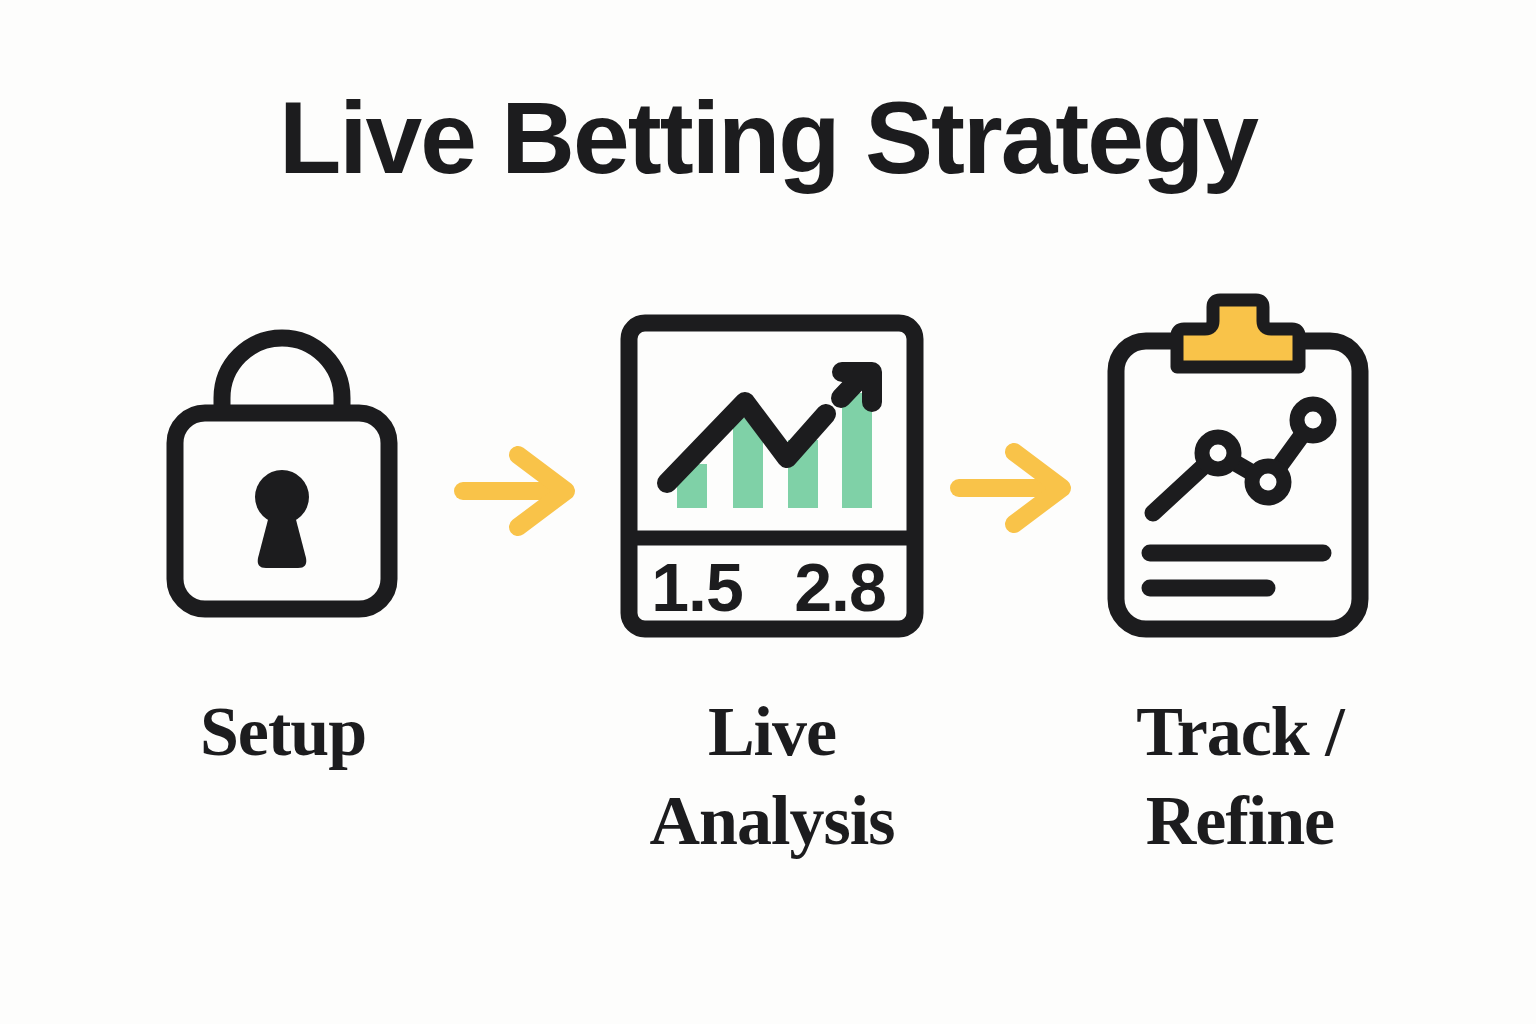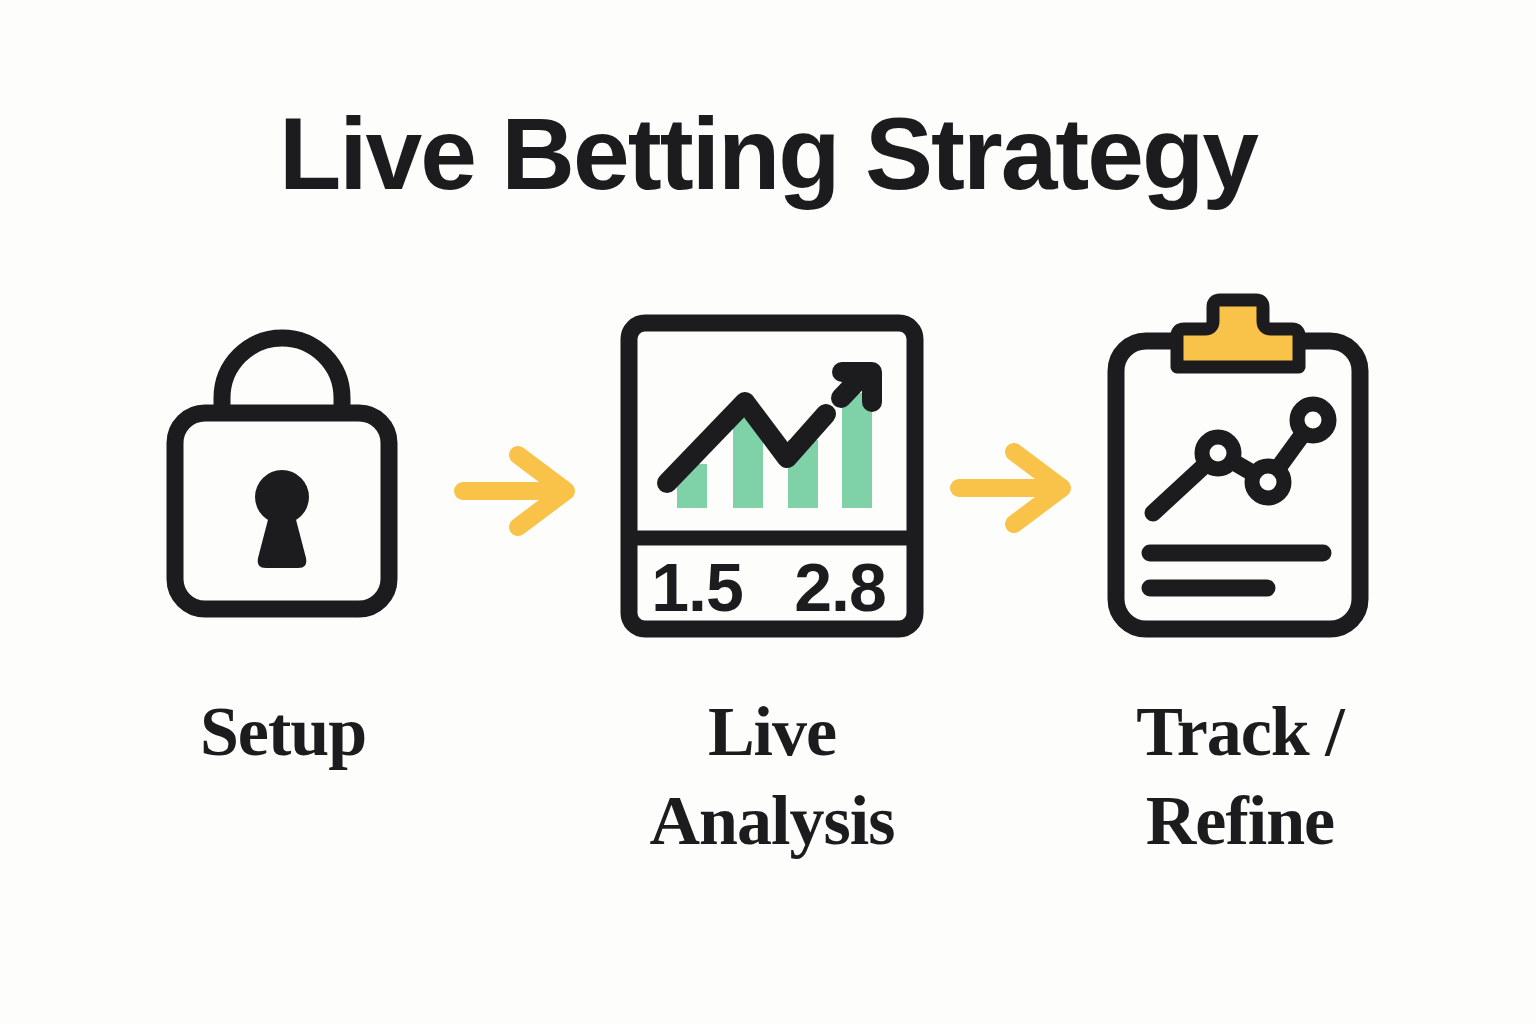--- a/index.html
+++ b/index.html
@@ -6,21 +6,21 @@
   .canvas{
     position:relative;
     width:1536px;height:1024px;
     background:#fdfdfc;
     overflow:hidden;
     font-family:"Liberation Sans", sans-serif;
     color:#1c1c1e;
   }
   .title{
     position:absolute;
-    top:96px;left:0;width:1536px;
+    top:80px;left:0;width:1536px;
     margin:0;
     text-align:center;
     font-size:102px;
     font-weight:700;
     letter-spacing:-2px;
     color:#1c1c1e;
   }
   .icon{position:absolute;}
   .step-label{
     position:absolute;

